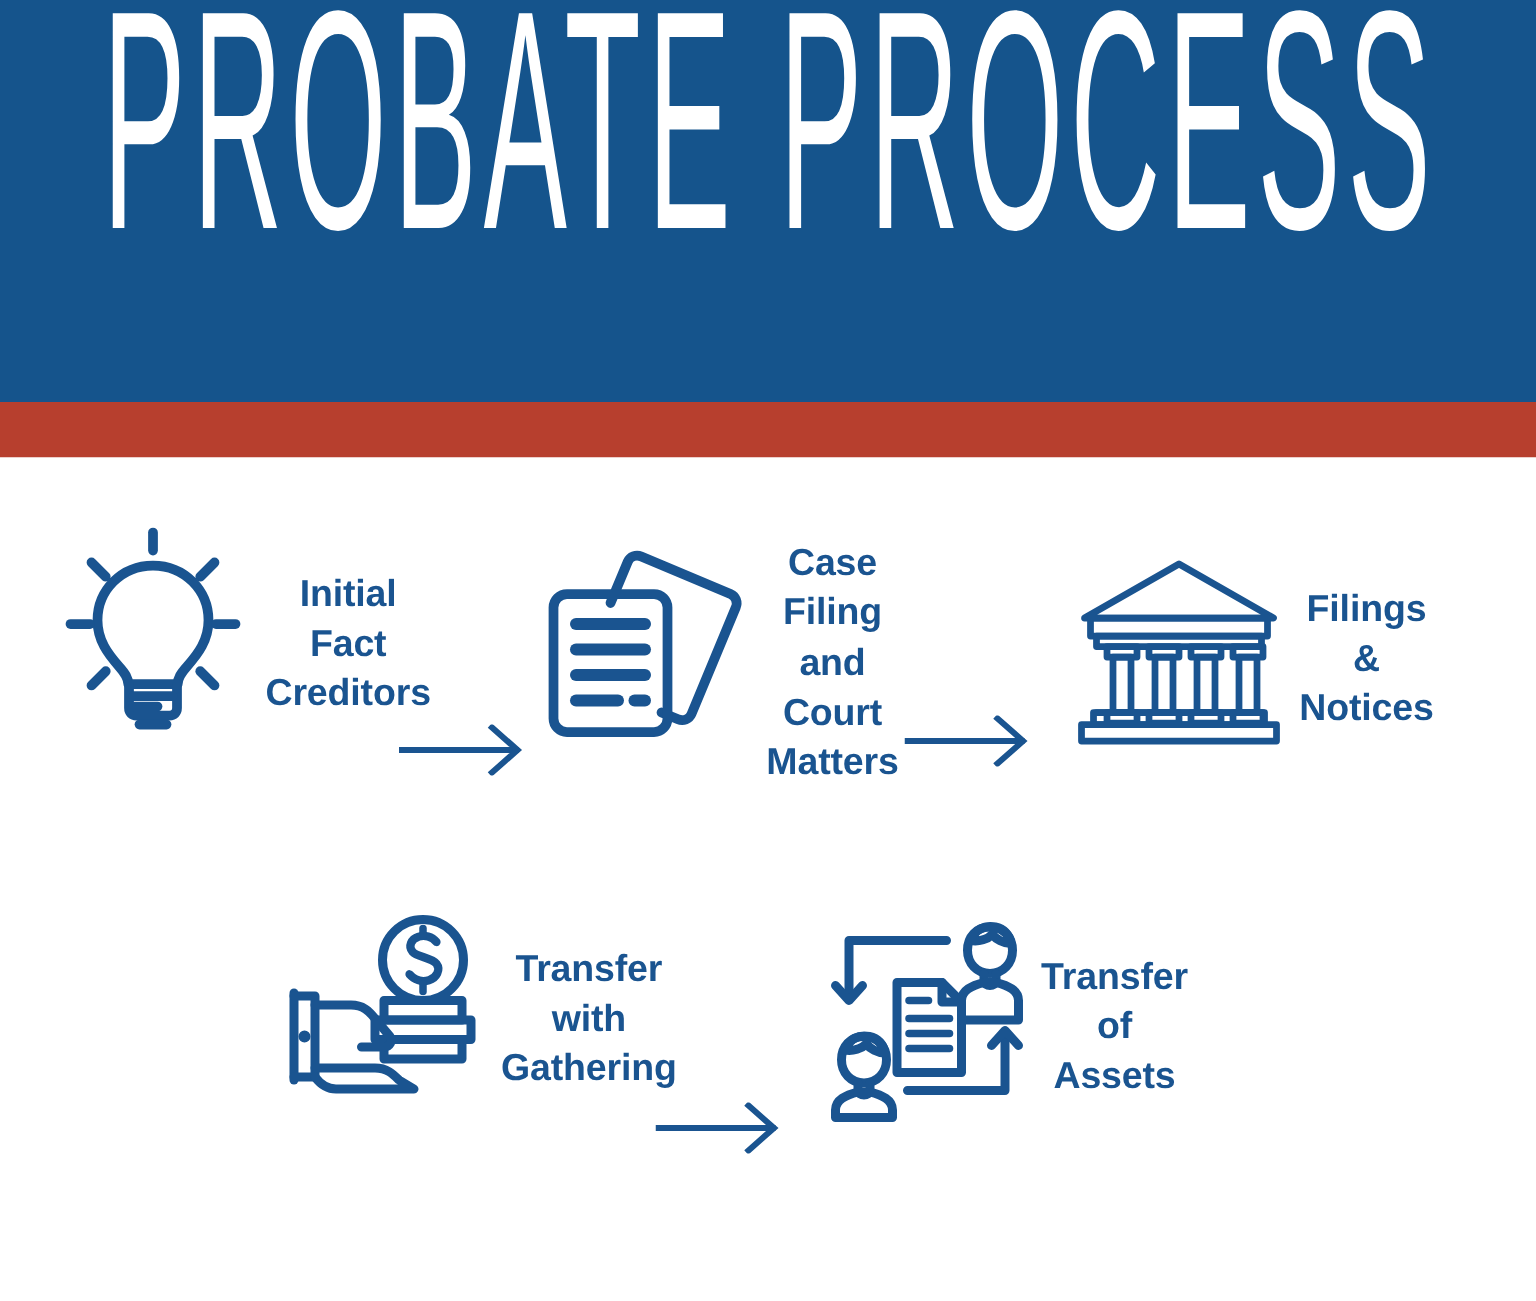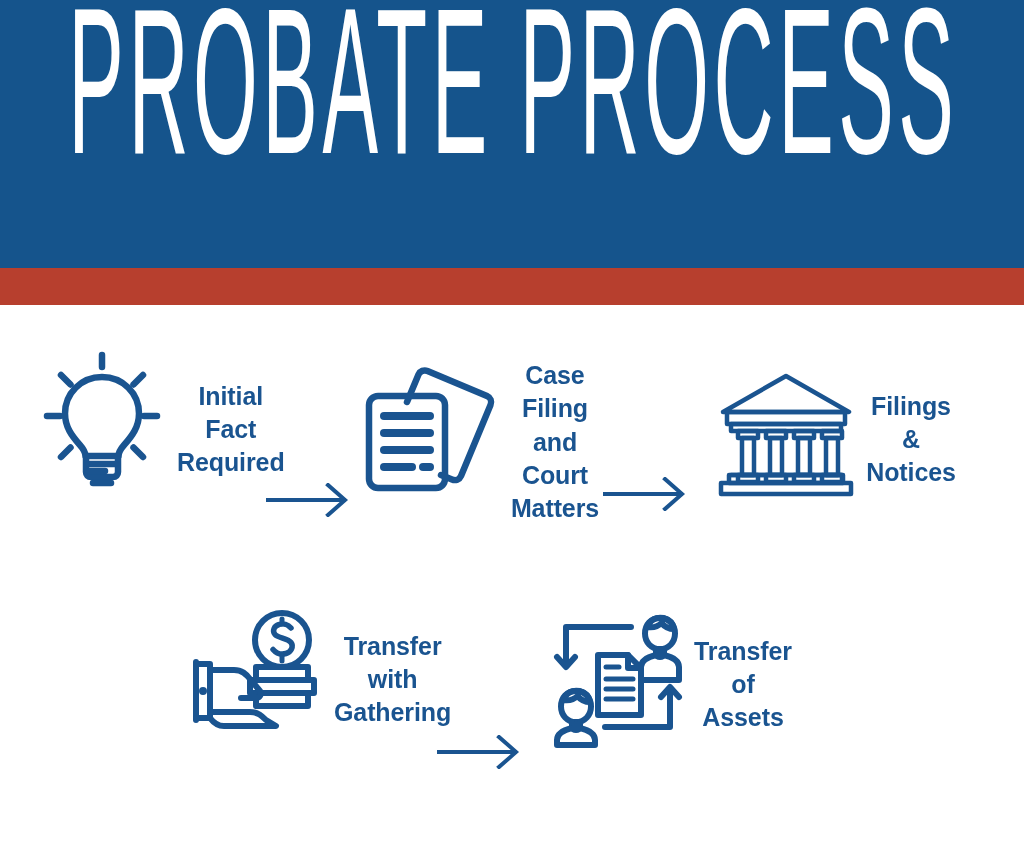--- a/index.html
+++ b/index.html
@@ -108,21 +108,21 @@
           <path d="M117 66 L130 66"></path>
           <path d="M34 25 L43.5 34.5"></path>
           <path d="M116 25 L106.5 34.5"></path>
           <path d="M34 107 L43.5 97.5"></path>
           <path d="M116 107 L106.5 97.5"></path>
         </g>
       </svg>
     </div>
     <div class="step-label">
       <div>Initial Fact</div>
-      <div>Required</div>
+      <div>Creditors</div>
     </div>
   </div>
 
   <div class="arrow arrow-1">
     <svg width="86" height="34" viewBox="0 0 86 34">
       <g class="ink" stroke-width="4" stroke-linecap="square" stroke-linejoin="miter">
         <path d="M2 17 L78 17"></path>
         <path d="M62 2 L79 17 L62 32"></path>
       </g>
     </svg>

